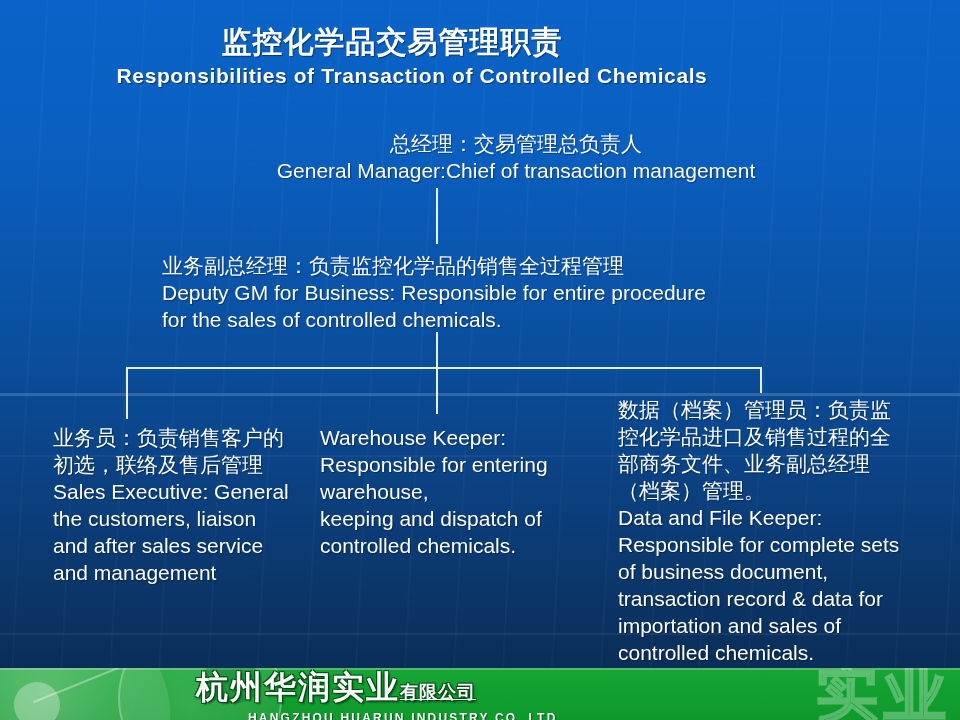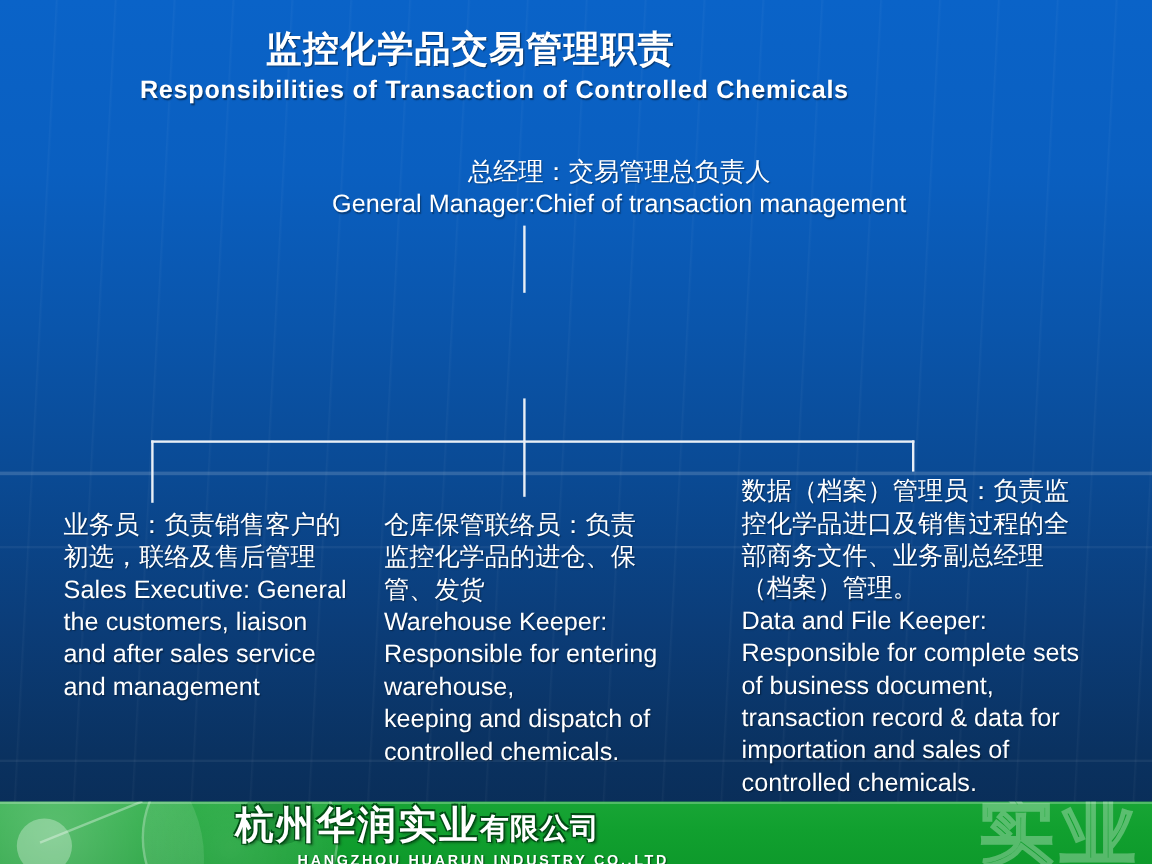--- a/index.html
+++ b/index.html
@@ -225,22 +225,23 @@
     letter-spacing: 2px;
     color: #ffffff;
     text-shadow:
        1px 1px 0 #004d14,
       -1px 1px 0 #004d14,
        1px -1px 0 #004d14,
       -1px -1px 0 #004d14,
        2px 2px 2px rgba(0,0,0,0.4);
   }
   #logo-cn .small {
-    font-size: 24px;
+    font-size: 18px;
     letter-spacing: 1px;
+    text-decoration: underline;
   }
   #logo-en {
     font-size: 12px;
     font-weight: bold;
     letter-spacing: 2.2px;
     line-height: 16px;
     color: #ffffff;
     margin-top: 1px;
     padding-left: 52px;
     text-shadow: 1px 1px 1px rgba(0,70,18,0.8);
@@ -265,34 +266,36 @@
   <div class="conn" id="conn-v2"></div>
   <div class="conn" id="conn-h"></div>
   <div class="conn" id="conn-v-left"></div>
   <div class="conn" id="conn-v-right"></div>
 
   <div class="node" id="node-gm">
     <div class="cn">总经理：交易管理总负责人</div>
     <div class="en">General Manager:Chief of transaction management</div>
   </div>
 
+  <div class="node" id="node-deputy">
+    <div class="cn">业务副总经理：负责监控化学品的销售全过程管理</div>
+    <div class="en">Deputy GM for Business: Responsible for entire procedure
+for the sales of controlled chemicals.</div>
+  </div>
 
   <div class="node" id="node-sales">
     <div class="cn">业务员：负责销售客户的
 初选，联络及售后管理</div>
     <div class="en">Sales Executive: General
 the customers, liaison
 and after sales service
 and management</div>
   </div>
 
   <div class="node" id="node-warehouse">
-    <div class="cn">仓库保管联络员：负责
-监控化学品的进仓、保
-管、发货</div>
     <div class="en">Warehouse Keeper:
 Responsible for entering
 warehouse,
 keeping and dispatch of
 controlled chemicals.</div>
   </div>
 
   <div class="node" id="node-data">
     <div class="cn">数据（档案）管理员：负责监
 控化学品进口及销售过程的全

